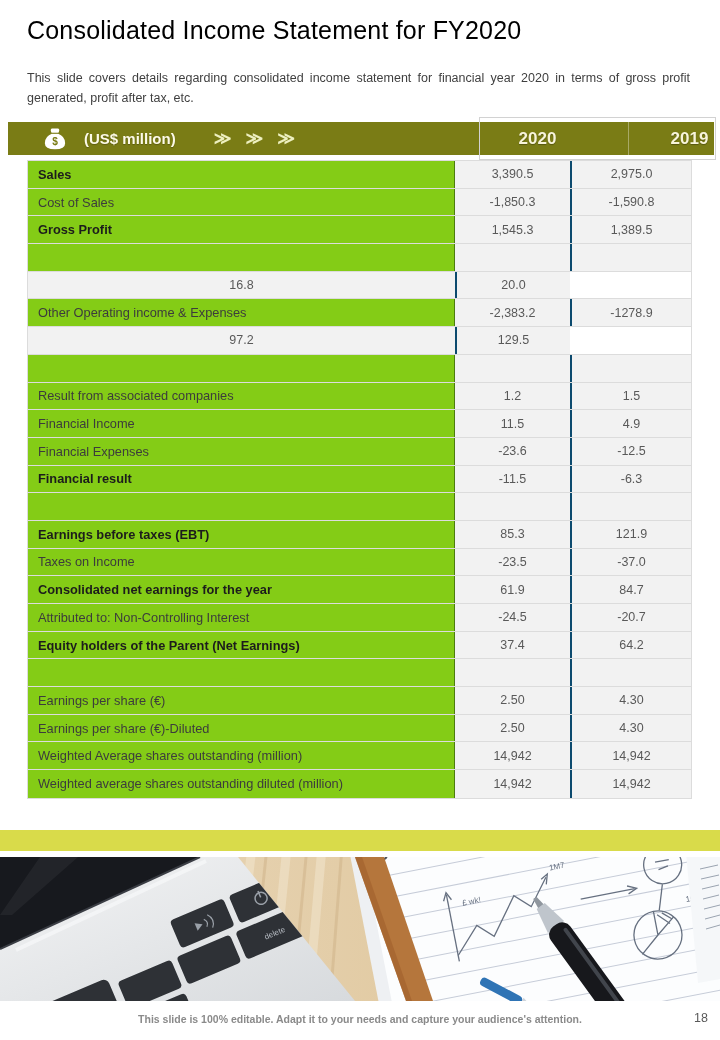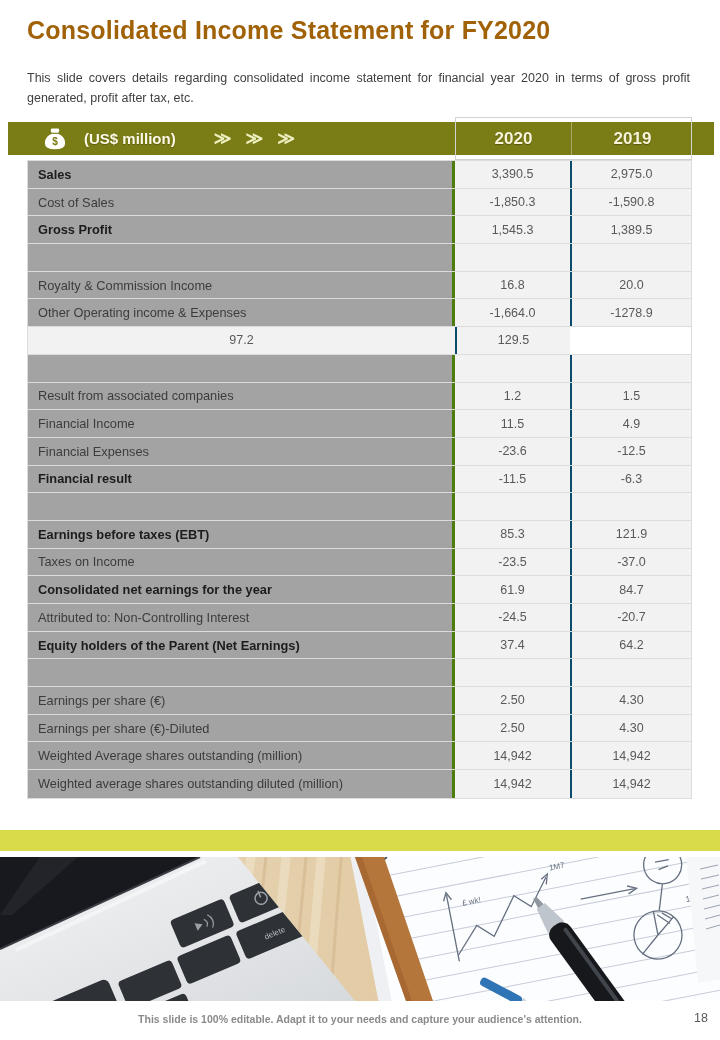--- a/index.html
+++ b/index.html
@@ -1,43 +1,43 @@
 <!DOCTYPE html>
 <html><head>
 <meta charset="utf-8">
 <style>
   html,body{margin:0;padding:0;background:#fff;}
   .slide{position:relative;width:720px;height:1040px;background:#ffffff;overflow:hidden;
          font-family:"Liberation Sans",sans-serif;}
 
-  .title{position:absolute;left:27px;top:16px;font-size:25px;font-weight:700;color:#a16207;
+  .title{position:absolute;left:27px;top:16px;font-size:25px;font-weight:400;color:#000000;
          letter-spacing:.2px;}
   .subtitle{position:absolute;left:27px;top:68px;width:663px;font-size:12.5px;line-height:1.6;
          color:#3f3f3f;text-align:justify;}
 
   .hdr-bar{position:absolute;left:8px;top:122px;width:706px;height:33px;background:#7a7c15;
          display:flex;align-items:center;padding-left:34px;box-sizing:border-box;}
   .bag{width:26px;height:24px;margin-right:16px;flex:0 0 auto;}
   .unit{font-size:15px;font-weight:700;color:#fdfaе8;color:#fdfae8;text-shadow:0 1px 1px rgba(0,0,0,.25);}
   .chevrons{margin-left:38px;display:flex;gap:14px;}
   .chevrons span{color:#eef0c0;font-size:17px;font-weight:700;line-height:1;}
 
-  .year-box{position:absolute;left:455px;top:117px;width:237px;height:43px;box-sizing:border-box;
-         border:1px solid #d2d2d2;display:grid;grid-template-columns:115px 122px;z-index:2;}
+  .year-box{position:absolute;left:479px;top:117px;width:237px;height:43px;box-sizing:border-box;
+         border:1px solid #d2d2d2;display:grid;grid-template-columns:115px 122px;z-index:2;gap:33px;}
   .year-cell{display:flex;align-items:center;justify-content:center;font-size:17px;font-weight:700;
          color:#f8f4da;text-shadow:0 1px 1px rgba(0,0,0,.3);}
   .year-cell + .year-cell{border-left:1px solid rgba(255,255,255,.35);}
 
   .tbl{position:absolute;left:27px;top:160px;width:665px;border:1px solid #dcdcdc;box-sizing:border-box;
          background:#fff;}
   .t-row{display:grid;grid-template-columns:427px 115px 121px;height:27.7px;box-sizing:border-box;
          border-bottom:1px solid #dcdcdc;}
   .t-row:last-child{border-bottom:none;}
   .t-label{display:flex;align-items:center;padding-left:10px;font-size:12.8px;color:#3c3c3c;
-         background:#a3a3a3;border-right:3px solid #4d7c0f;box-sizing:border-box;}
+         background:#84cc16;border-right:1px solid #4d7c0f;box-sizing:border-box;}
   .t-val{display:flex;align-items:center;justify-content:center;font-size:12.5px;color:#595959;
          background:#f2f2f2;box-sizing:border-box;}
   .t-val.v2{border-left:2px solid #0c4a6e;}
   .t-row.bold .t-label{font-weight:700;color:#1c1c1c;}
 
   .accent-bar{position:absolute;left:0;top:830px;width:720px;height:21px;background:#d9db4a;}
   .photo{position:absolute;left:0;top:857px;width:720px;height:144px;}
 
   .footer{position:absolute;left:0;top:1013px;width:720px;text-align:center;font-size:10.5px;color:#8a8a8a;font-weight:bold;}
   .pagenum{position:absolute;right:12px;top:1011px;font-size:12.5px;color:#595959;}
@@ -88,28 +88,27 @@
       <div class="t-val v2">1,389.5</div>
     </div>
 
     <div class="t-row">
       <div class="t-label"></div>
       <div class="t-val v1"></div>
       <div class="t-val v2"></div>
     </div>
 
     <div class="t-row">
-      <div class="t-label">Royalty &amp; Commission Income</div>
       <div class="t-val v1">16.8</div>
       <div class="t-val v2">20.0</div>
     </div>
 
     <div class="t-row">
       <div class="t-label">Other Operating income &amp; Expenses</div>
-      <div class="t-val v1">-1,664.0</div>
+      <div class="t-val v1">-2,383.2</div>
       <div class="t-val v2">-1278.9</div>
     </div>
 
     <div class="t-row bold">
       <div class="t-val v1">97.2</div>
       <div class="t-val v2">129.5</div>
     </div>
 
     <div class="t-row">
       <div class="t-label"></div>

